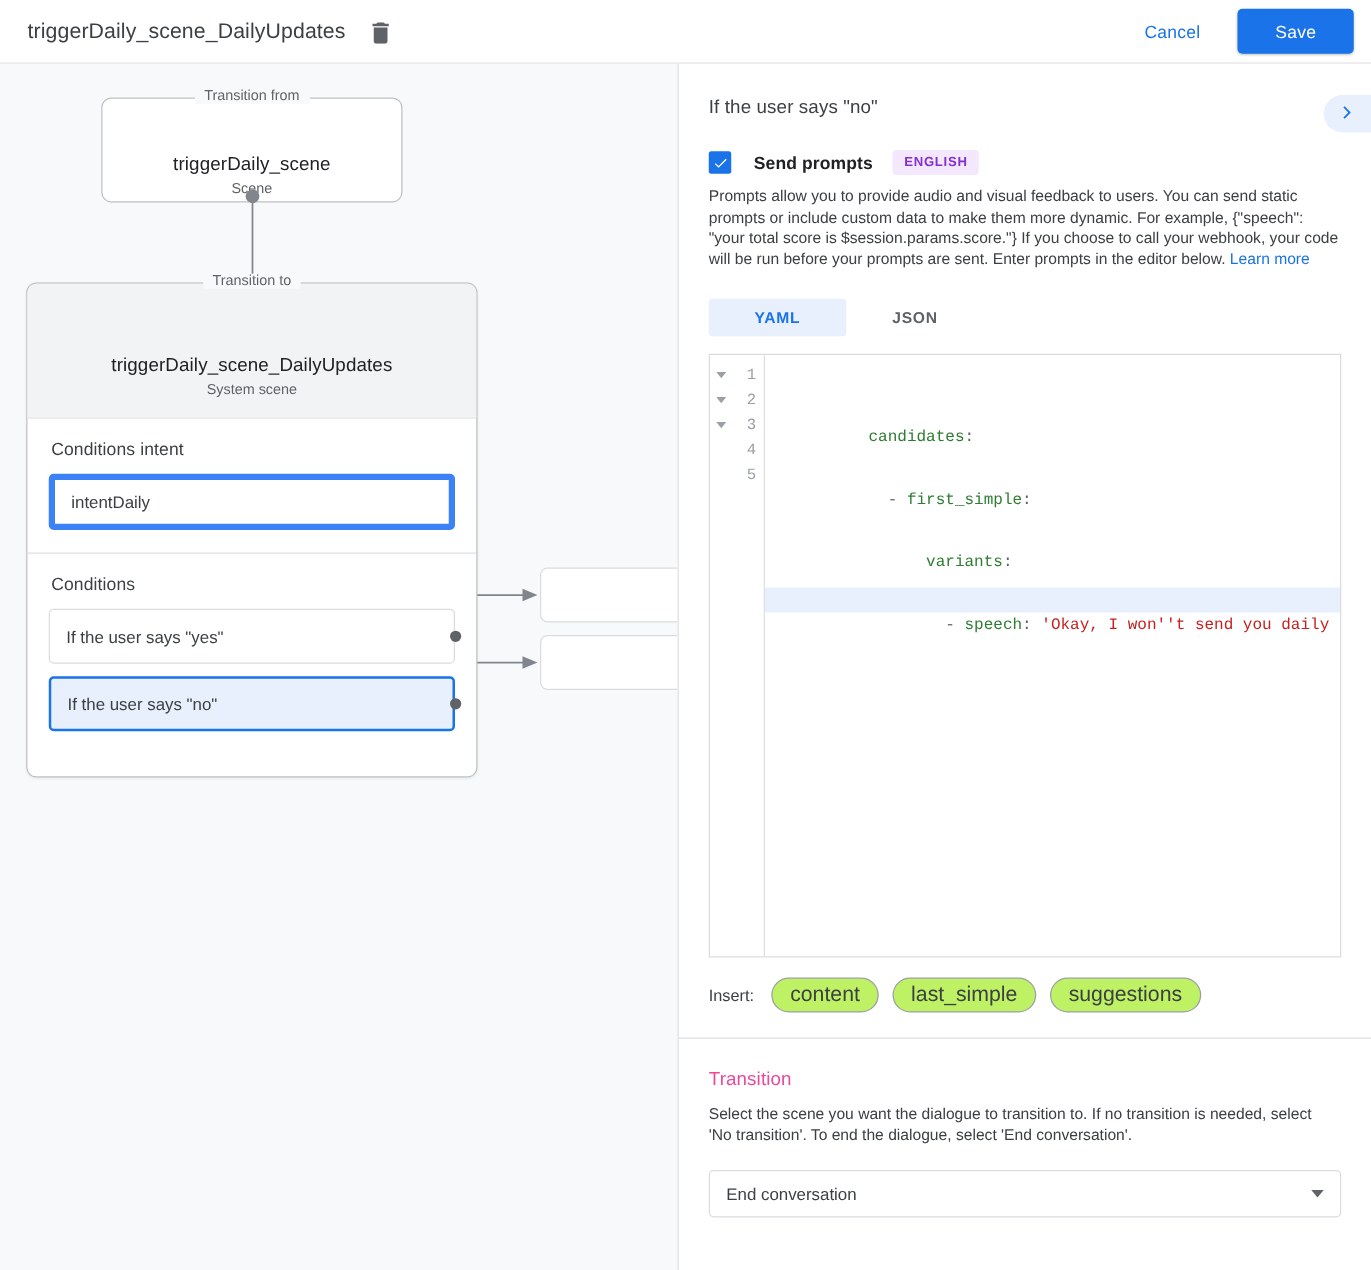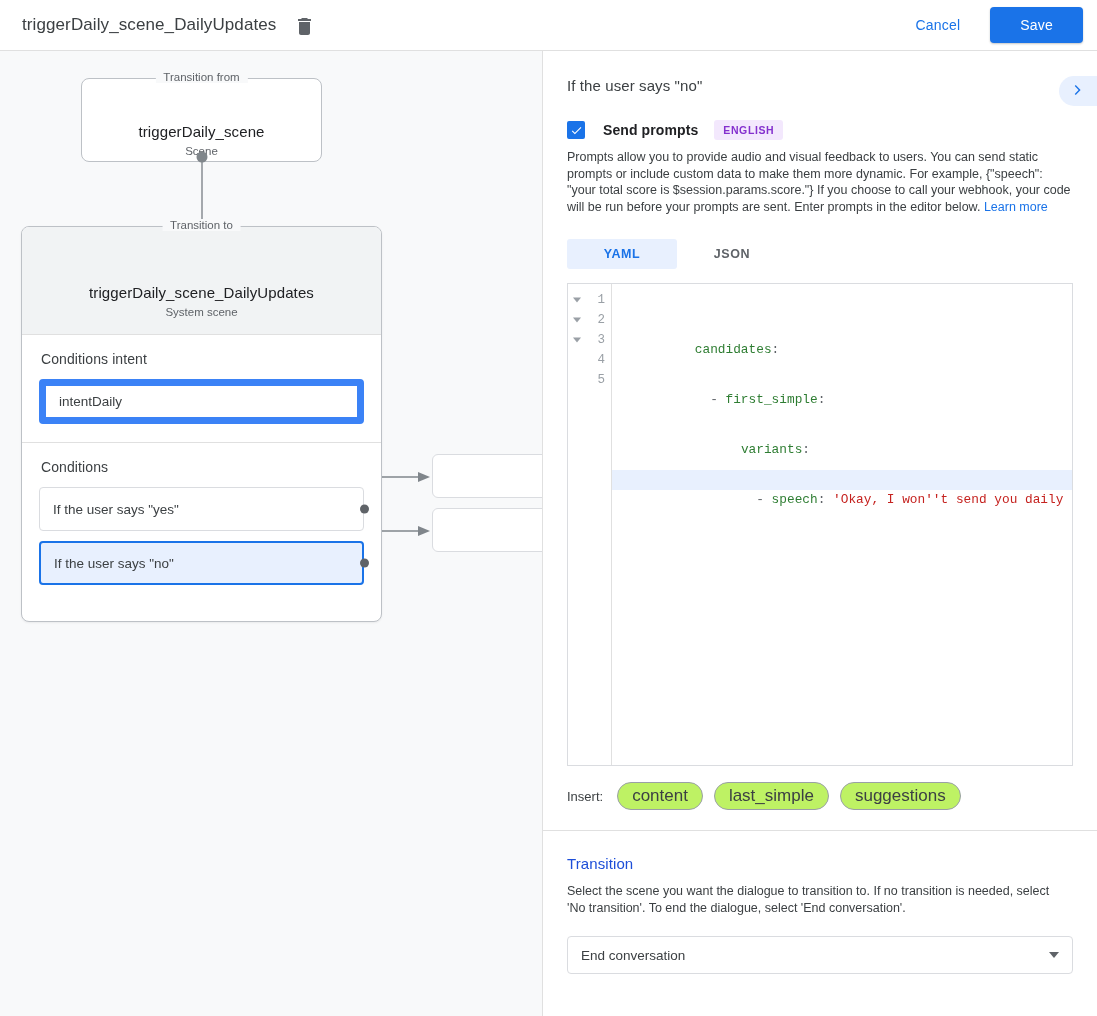--- a/index.html
+++ b/index.html
@@ -109,21 +109,21 @@
     border-bottom: 1px solid #e0e0e0;
   }
   .to-header .node-title { font-size: 15px; }
   .section { padding: 16px 17px 18px 17px; }
   .section + .section { border-top: 1px solid #e0e0e0; }
   .section-head {
     font-size: 14px; color: #3c4043; margin: 0 0 12px 2px;
     letter-spacing: .1px;
   }
   .intent-field {
-    border: 7px solid #3b82f6; border-radius: 4px;
+    border: 5px solid #3b82f6; border-radius: 4px;
     height: 45px; display: flex; align-items: center;
     padding: 0 13px; font-size: 13.5px; color: #3c4043;
     background: #fff;
   }
   .cond-row {
     position: relative;
     border: 1px solid #dadce0; border-radius: 4px;
     height: 44px; display: flex; align-items: center;
     padding: 0 13px; font-size: 13.5px; color: #3c4043;
     background: #fff; margin-bottom: 10px; cursor: pointer;
@@ -265,21 +265,21 @@
     margin-top: 16px; gap: 11px;
   }
   .insert-label { font-size: 13px; color: #3c4043; margin-right: 3px; }
   .chip {
     border: 1px solid #9aa0a6; border-radius: 14px;
     padding: 6px 14px; font-size: 17px; color: #3c4043;
     background: #bef264; cursor: pointer; line-height: 14px;
   }
 
   
-  .sec-title { font-size: 15px; color: #1d4ed8; letter-spacing: .1px; }
+  .sec-title { font-size: 15px; color: #ec4899; letter-spacing: .1px; }
   .sec-desc {
     margin-top: 11px;
     font-size: 12.5px; color: #3c4043; line-height: 16.5px;
     max-width: 500px;
   }
   .select-box {
     margin-top: 20px;
     border: 1px solid #dadce0; border-radius: 4px;
     height: 38px; display: flex; align-items: center;
     padding: 0 13px; font-size: 13.5px; color: #3c4043;

